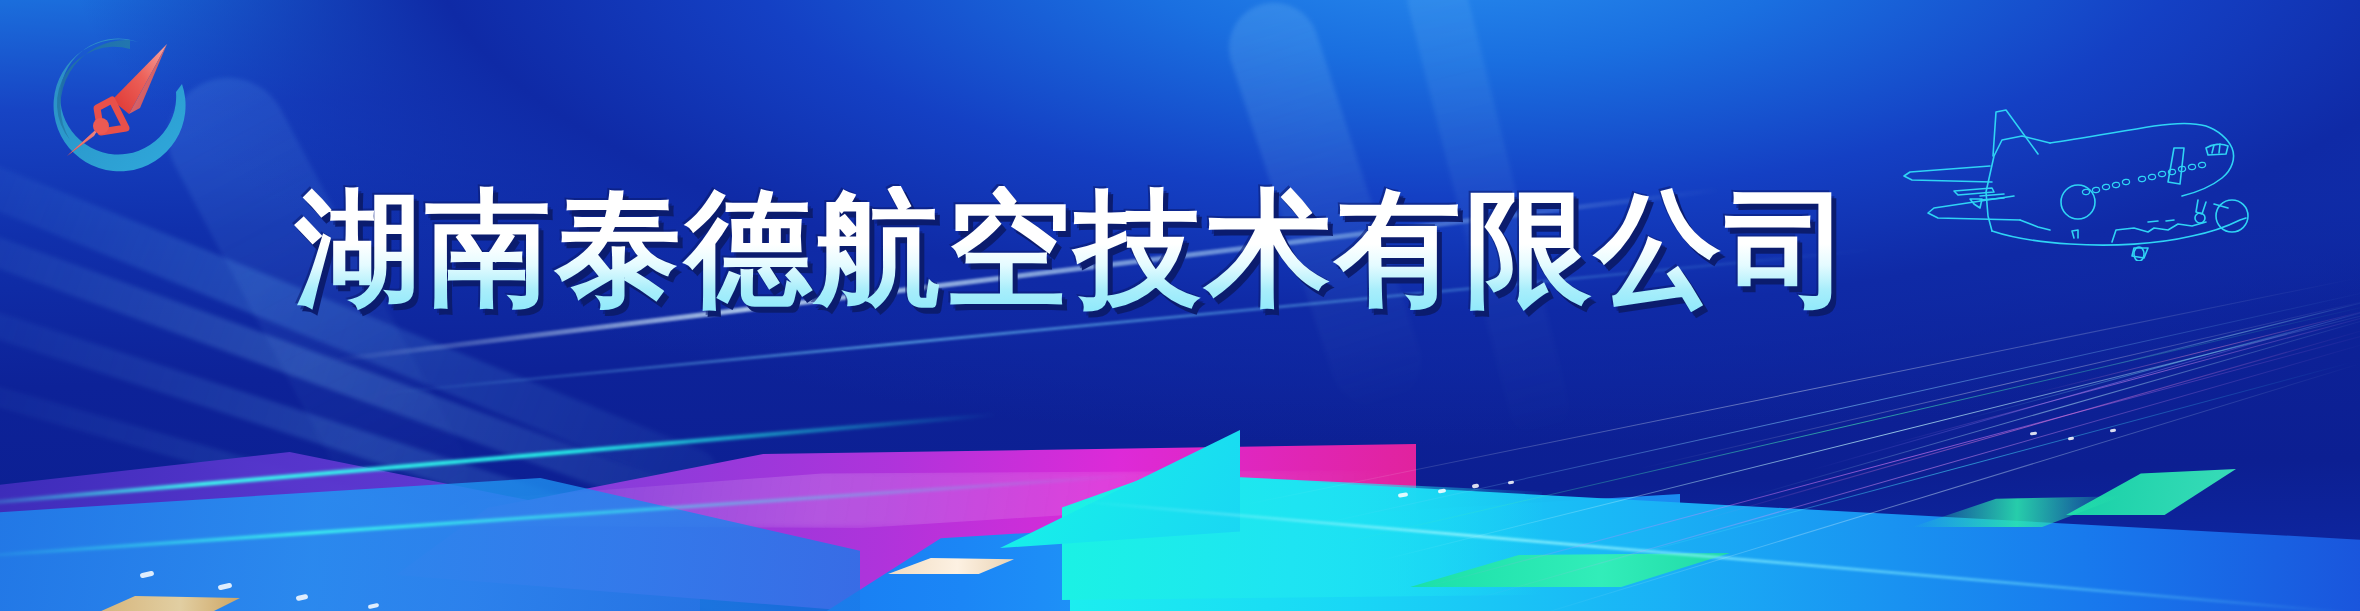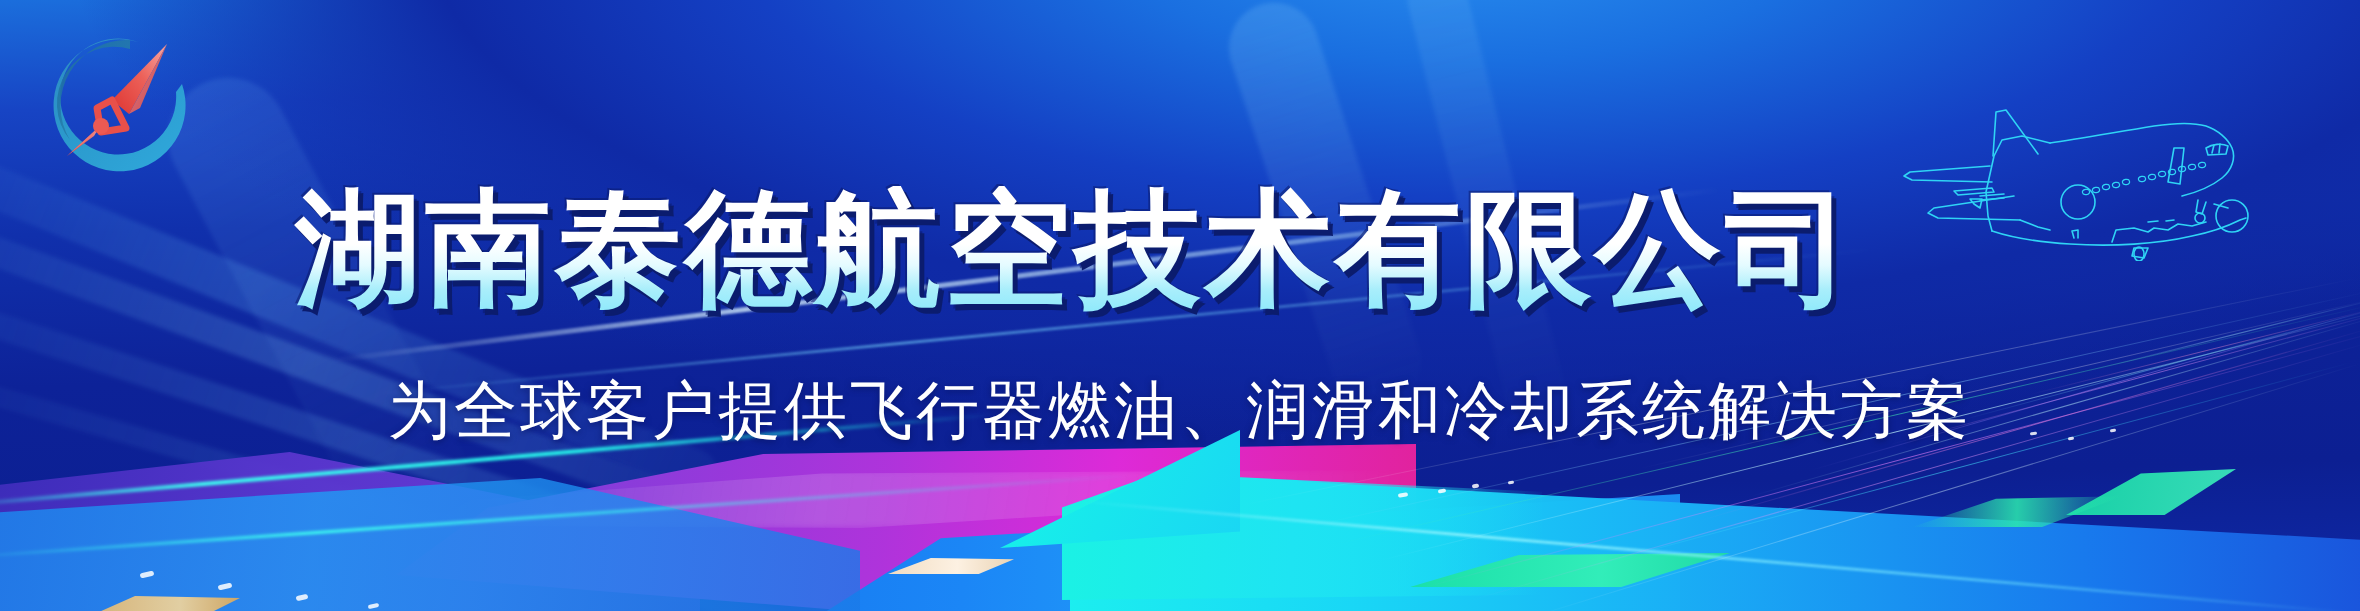--- a/index.html
+++ b/index.html
@@ -321,16 +321,15 @@
 
         <path d="M286 126 L296 125 M304 125 L312 124"></path>
 
         <path d="M158 124 L176 131 L188 134"></path>
       </g>
     </svg>
   </div>
 
   <div id="text-block">
     <div id="main-title">湖南泰德航空技术有限公司</div>
-    <div id="subtitle">为全球客户提供飞行器燃油、润滑和冷却系统解决方案</div>
   </div>
 
 </div>
 
 </body></html>

